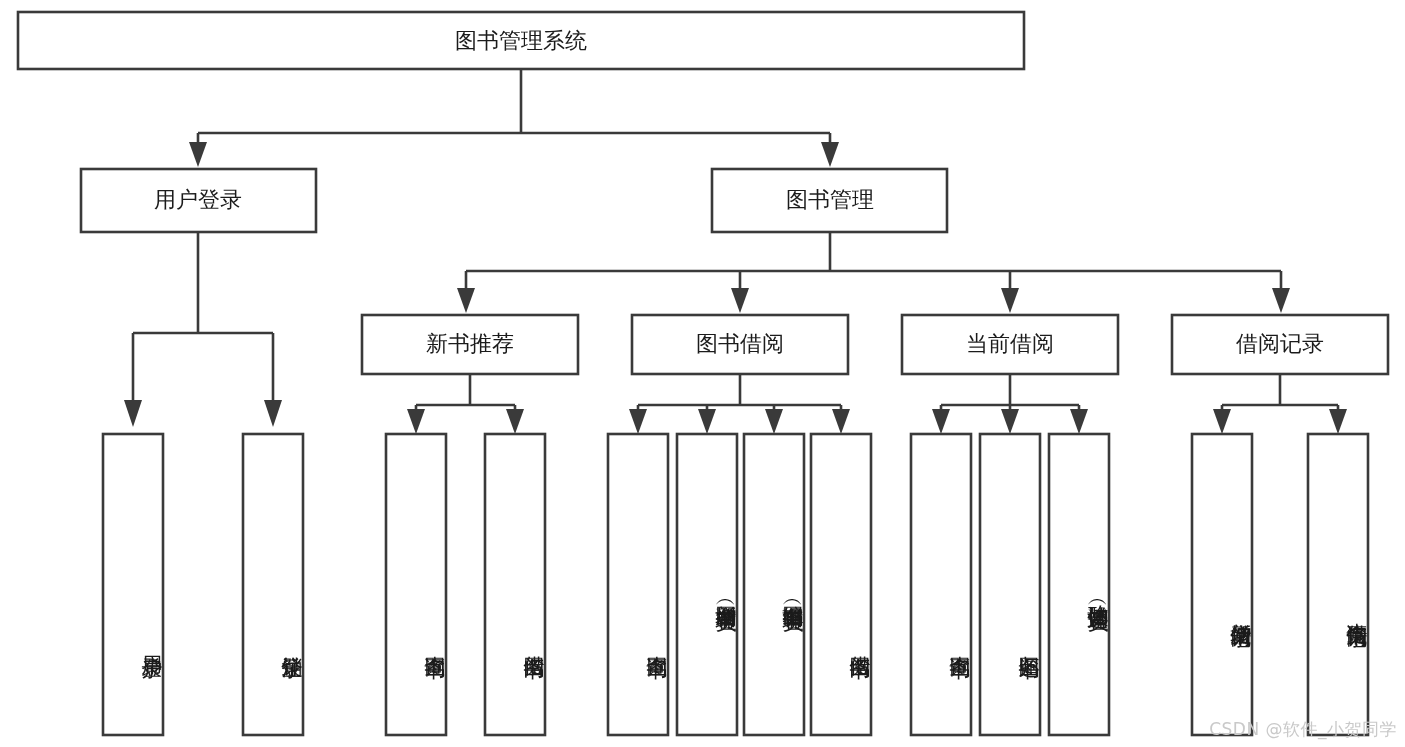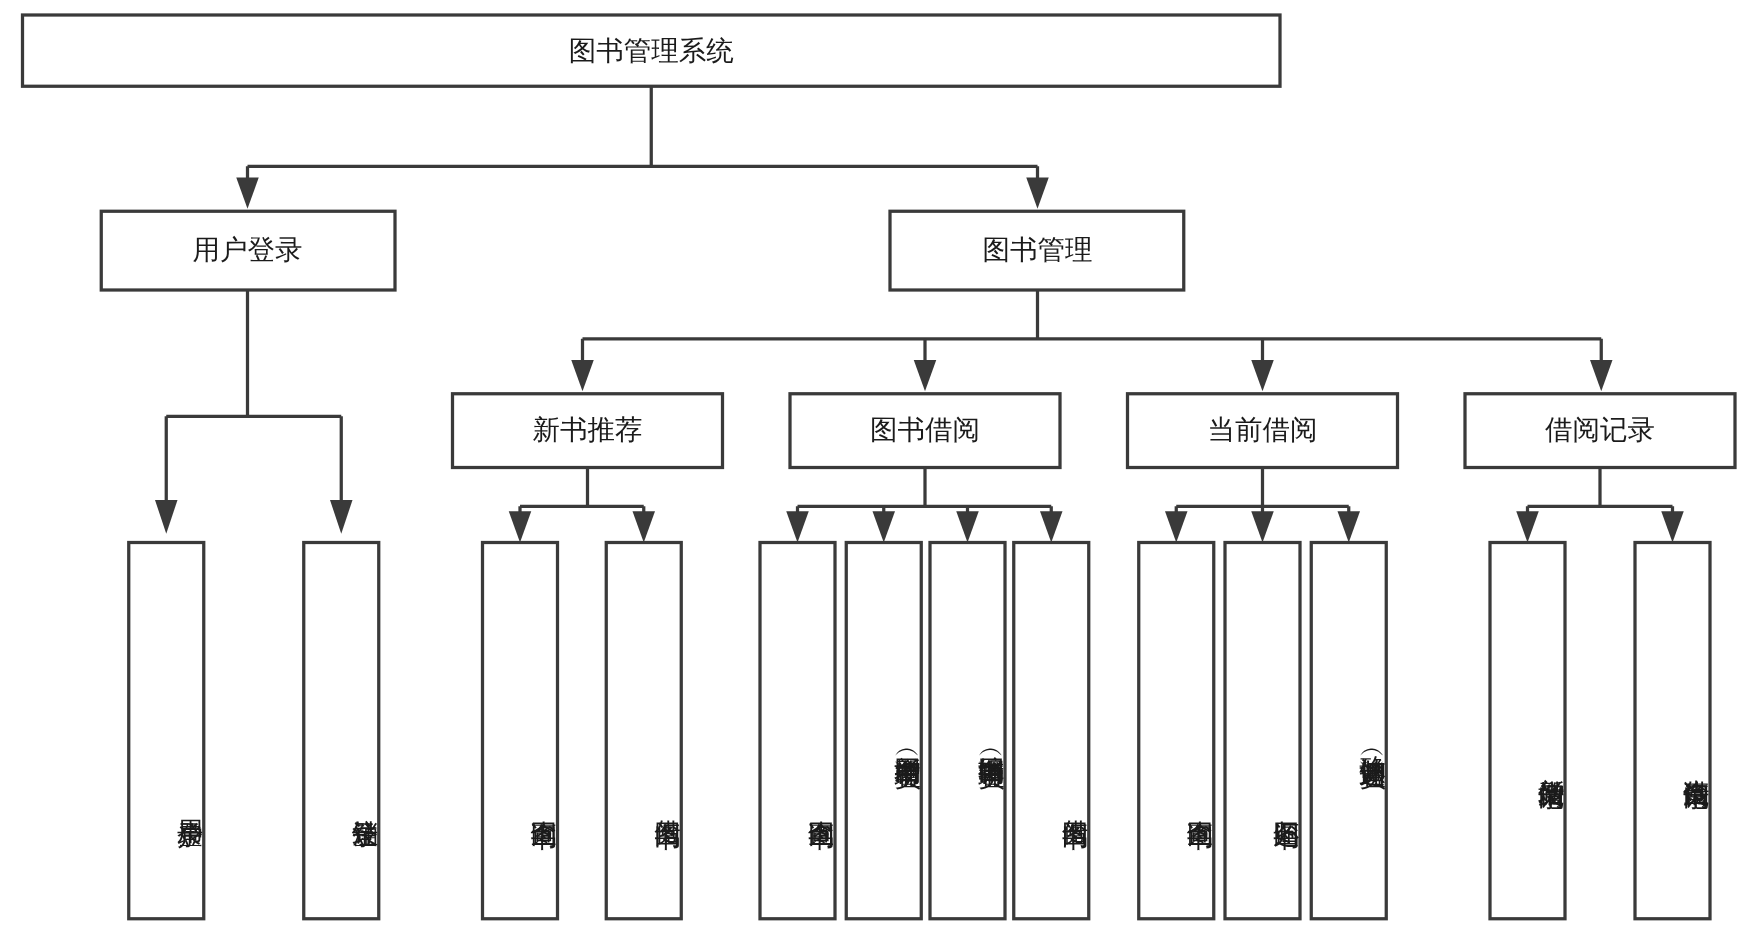--- a/index.html
+++ b/index.html
@@ -195,14 +195,15 @@
   <div class="node-label-v" style="left:744px; top:434px; width:60px; height:301px; padding-top:8px;">编辑图书（管理员）</div>
   <div class="node-label-v" style="left:811px; top:434px; width:60px; height:301px; padding-top:56px;">借阅图书</div>
 
   <div class="node-label-v" style="left:911px; top:434px; width:60px; height:301px; padding-top:56px;">查询图书</div>
   <div class="node-label-v" style="left:980px; top:434px; width:60px; height:301px; padding-top:56px;">归还图书</div>
   <div class="node-label-v" style="left:1049px; top:434px; width:60px; height:301px; padding-top:8px;">确认归还（管理员）</div>
 
   <div class="node-label-v" style="left:1192px; top:434px; width:60px; height:301px; padding-top:24px;">新增借阅记录</div>
   <div class="node-label-v" style="left:1308px; top:434px; width:60px; height:301px; padding-top:24px;">查询借阅记录</div>
 
+  <div class="watermark">CSDN @软件_小贺同学</div>
 
 </div>
 
 </body></html>

